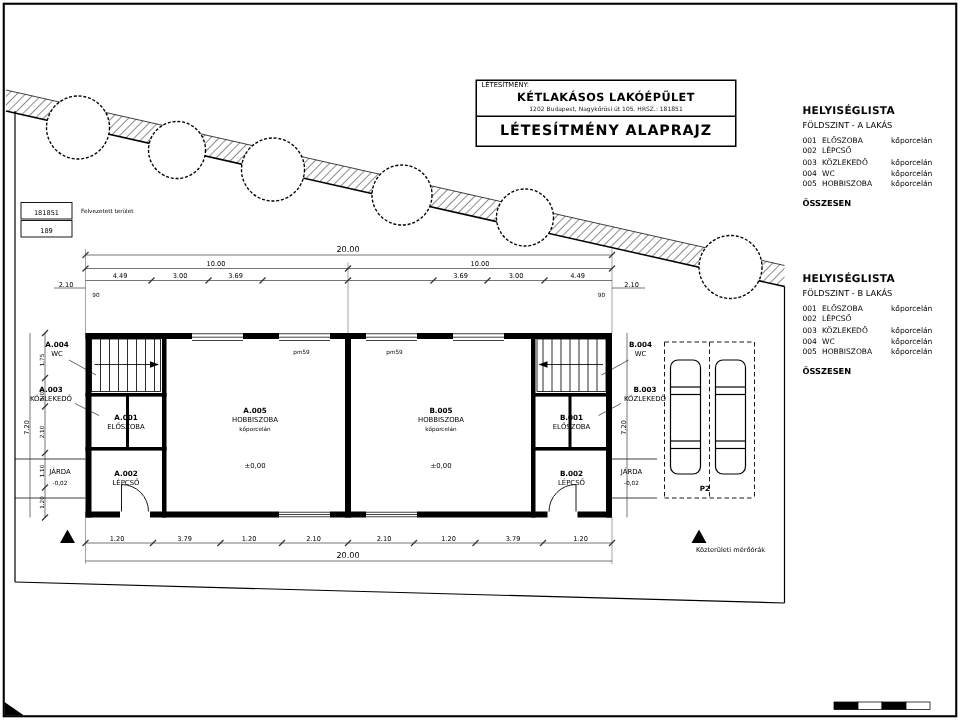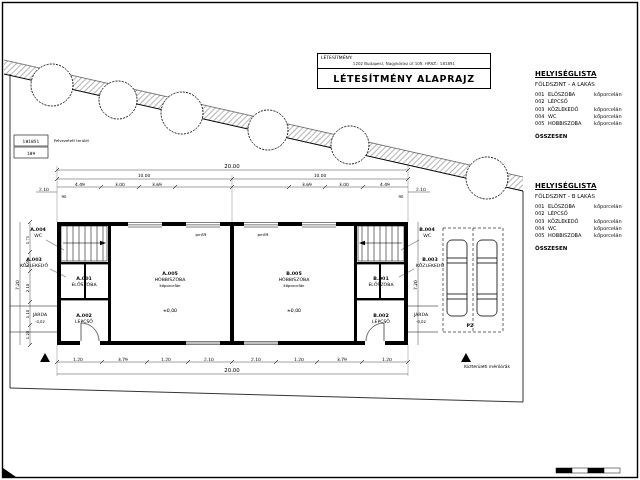--- a/index.html
+++ b/index.html
@@ -10,21 +10,21 @@
   svg{position:absolute;left:0;top:0;}
   .overlay{position:absolute;background:#fff;}
   
   .title-block{left:317px;top:53px;width:172px;border:1.2px solid #000;}
   .tb-label{font-size:4.5px;padding:1px 3px 0 3px;}
   .tb-name{font-size:7.5px;font-weight:bold;text-align:center;letter-spacing:.3px;}
   .tb-addr{font-size:4px;text-align:center;padding:1px 0 2px 0;color:#222;}
   .tb-title{border-top:1.2px solid #000;font-size:9.5px;font-weight:bold;text-align:center;padding:4px 0;letter-spacing:.6px;}
   
   .room-list{width:104px;background:transparent;}
-  .rl-header{font-size:7px;font-weight:bold;margin-bottom:3px;letter-spacing:.2px;text-decoration:underline;}
+  .rl-header{font-size:7px;font-weight:bold;margin-bottom:3px;letter-spacing:.2px;}
   .rl-sub{font-size:5.5px;margin-bottom:4px;}
   .rl-row{display:flex;font-size:5px;line-height:7.3px;}
   .rl-no{width:13px;}
   .rl-name{width:46px;}
   .rl-fin{flex:1;}
   .rl-total{font-size:5.5px;font-weight:bold;margin-top:6px;}
   .list-a{left:535px;top:70px;}
   .list-b{left:535px;top:182px;}
   
   text{font-family:"DejaVu Sans","Liberation Sans",sans-serif;fill:#000;}
@@ -320,20 +320,21 @@
   <g stroke="#000" stroke-width="0.5">
     <rect x="556" y="468" width="16" height="5" fill="#000"></rect>
     <rect x="572" y="468" width="16" height="5" fill="#fff"></rect>
     <rect x="588" y="468" width="16" height="5" fill="#000"></rect>
     <rect x="604" y="468" width="16" height="5" fill="#fff"></rect>
   </g>
 </svg>
 
 <div class="overlay title-block">
   <div class="tb-label">LÉTESÍTMÉNY:</div>
+  <div class="tb-name">KÉTLAKÁSOS LAKÓÉPÜLET</div>
   <div class="tb-addr">1202 Budapest, Nagykőrösi út 105. HRSZ.: 181851</div>
   <div class="tb-title">LÉTESÍTMÉNY ALAPRAJZ</div>
 </div>
 
 <div class="overlay room-list list-a">
   <div class="rl-header">HELYISÉGLISTA</div>
   <div class="rl-sub">FÖLDSZINT - A LAKÁS</div>
   <div class="rl-row">
     <span class="rl-no">001</span>
     <span class="rl-name">ELŐSZOBA</span>

